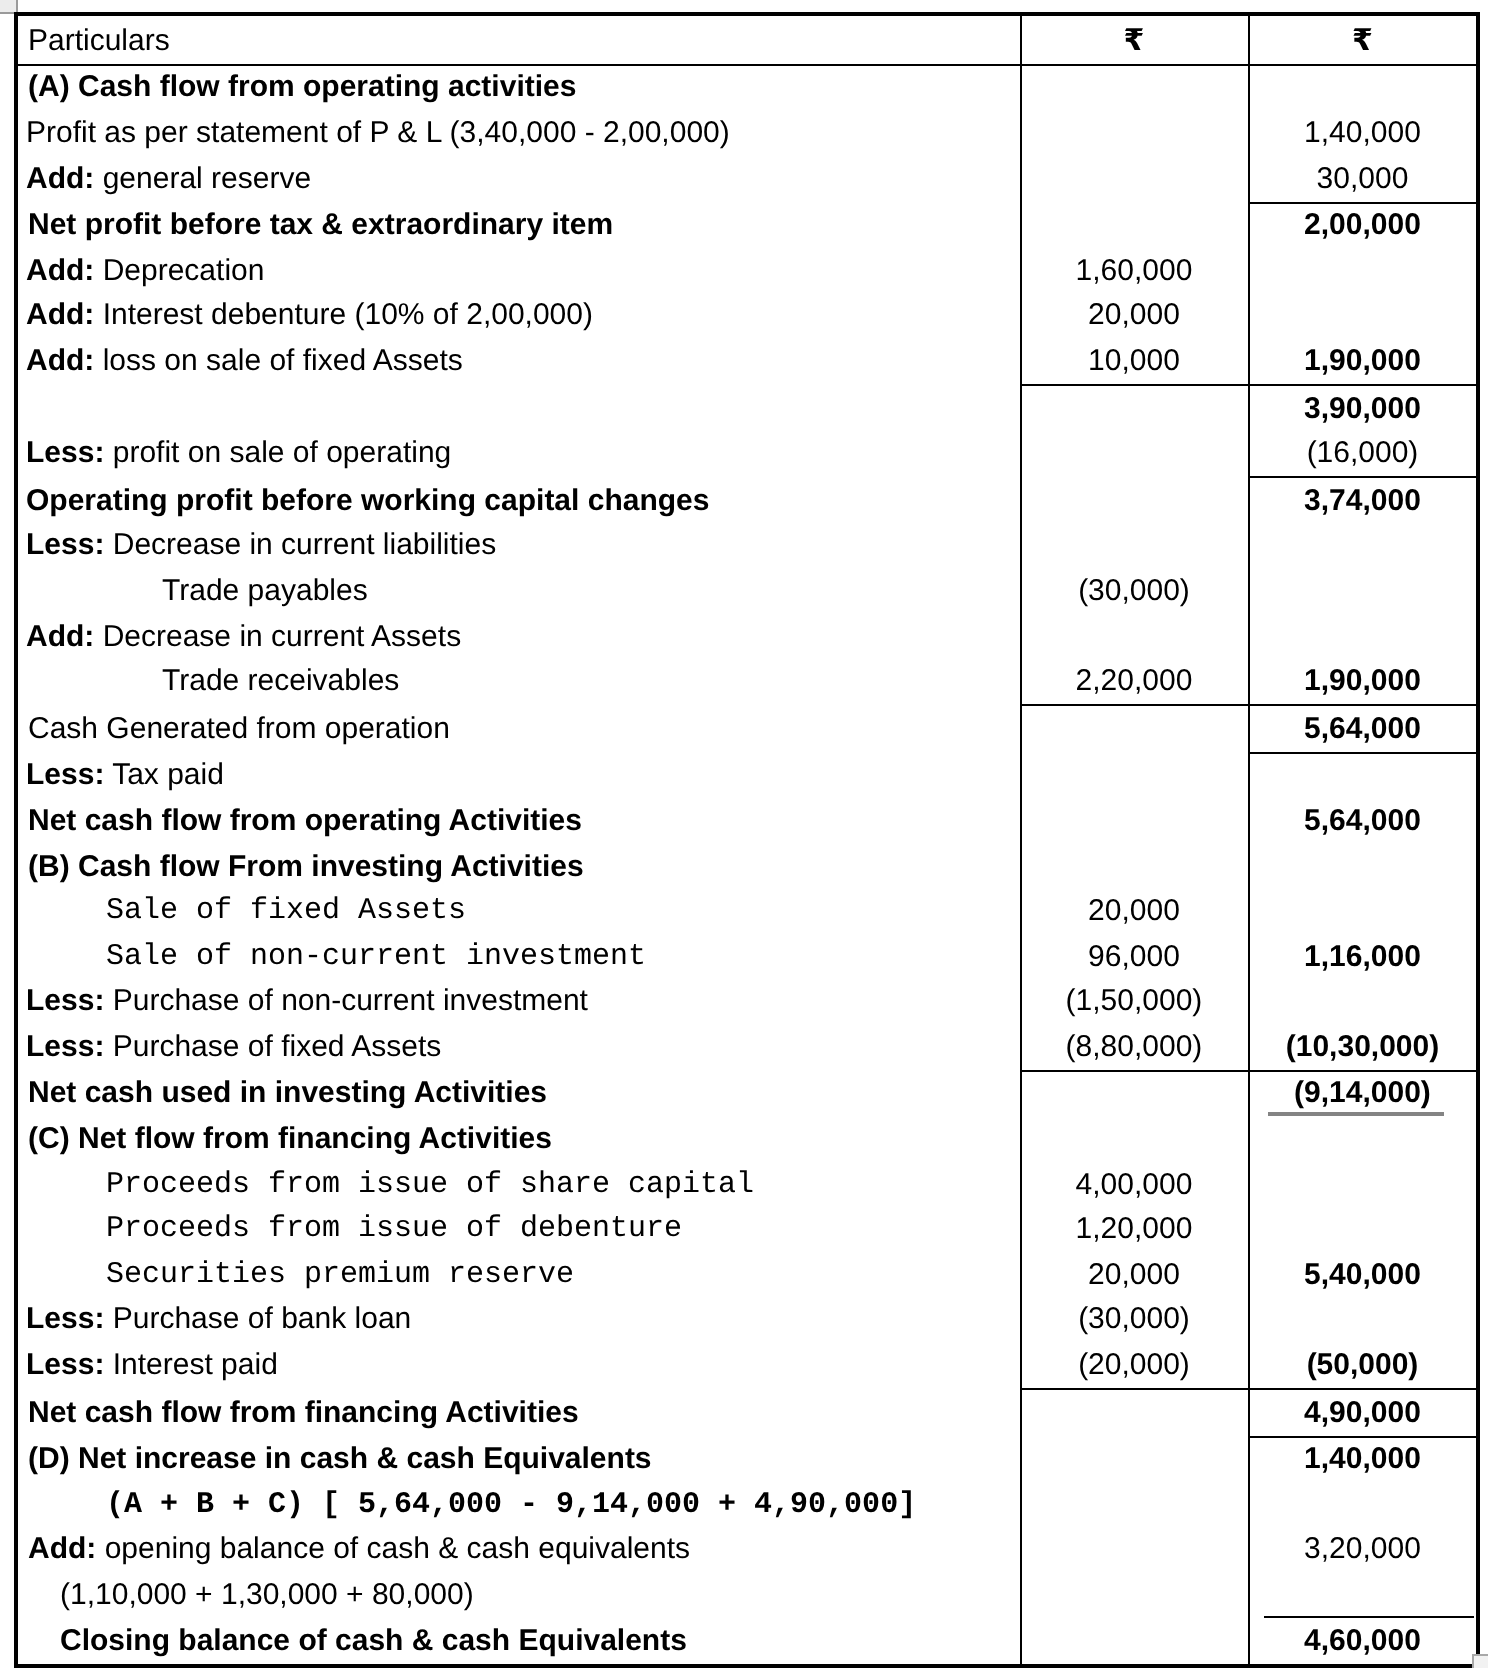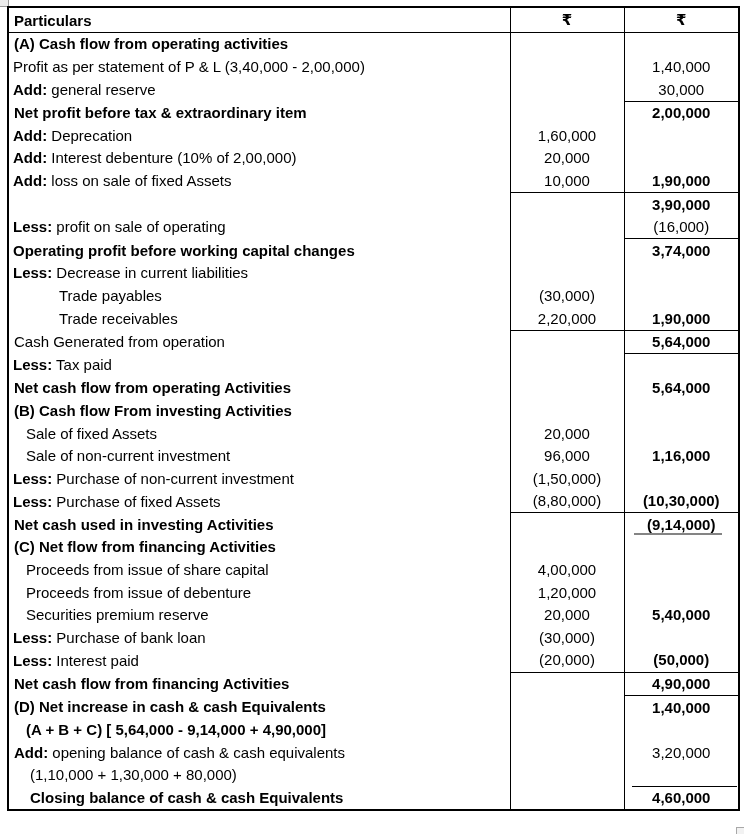--- a/index.html
+++ b/index.html
@@ -19,36 +19,36 @@
   th,td{
     padding:0 4px;
     font-size:15px;
     vertical-align:middle;
     overflow:hidden;
     position:relative;
   }
   thead th{
     height:24px;
     border-bottom:1.5px solid #000;
-    font-weight:bold;
+    font-weight:normal;
     text-align:left;
   }
   thead th.c2, thead th.c3{text-align:center;}
   tbody td{height:22.6px;line-height:1.05;}
   .c2,.c3{border-left:1.5px solid #000;text-align:center;white-space:nowrap;}
   .c1{text-align:left;}
   .cell-text{white-space:pre;}
   .prefix{font-weight:bold;white-space:pre;}
   .bold{font-weight:bold;}
   .num-bold{font-weight:bold;}
   .ind0{padding-left:5px;}
   .ind1{}
   .ind2{padding-left:21px;}
-  .ind3{padding-left:17px;}
-  .ind4{padding-left:50px;margin-left:36px;}
+  .ind3{padding-left:44px;font-family:Liberation Mono, monospace;}
+  .ind4{padding-left:72px;margin-left:36px;}
   .rule-b{border-bottom:1.5px solid #000;}
   .rule-gray::after{
     content:"";position:absolute;left:9px;right:16px;bottom:1px;
     border-bottom:2.5px solid #848484;
   }
   .rule-inset::after{
     content:"";position:absolute;left:7px;right:1px;bottom:0;
     border-bottom:1.6px solid #000;
   }
   .rupee{font-family:"DejaVu Sans",sans-serif;font-weight:bold;}
@@ -135,20 +135,25 @@
         <td class="c1 ind1"><span class="prefix">Less:</span><span class="cell-text"> Decrease in current liabilities</span></td>
         <td class="c2"></td>
         <td class="c3"></td>
       </tr>
       <tr>
         <td class="c1 ind4"><span class="prefix"></span><span class="cell-text">Trade payables</span></td>
         <td class="c2">(30,000)</td>
         <td class="c3"></td>
       </tr>
       <tr>
+        <td class="c1 ind1"><span class="prefix">Add:</span><span class="cell-text"> Decrease in current Assets</span></td>
+        <td class="c2"></td>
+        <td class="c3"></td>
+      </tr>
+      <tr>
         <td class="c1 ind4"><span class="prefix"></span><span class="cell-text">Trade receivables</span></td>
         <td class="c2 rule-b">2,20,000</td>
         <td class="c3 num-bold rule-b">1,90,000</td>
       </tr>
       <tr>
         <td class="c1 ind0"><span class="prefix"></span><span class="cell-text">Cash Generated from operation</span></td>
         <td class="c2"></td>
         <td class="c3 num-bold rule-b">5,64,000</td>
       </tr>
       <tr>

